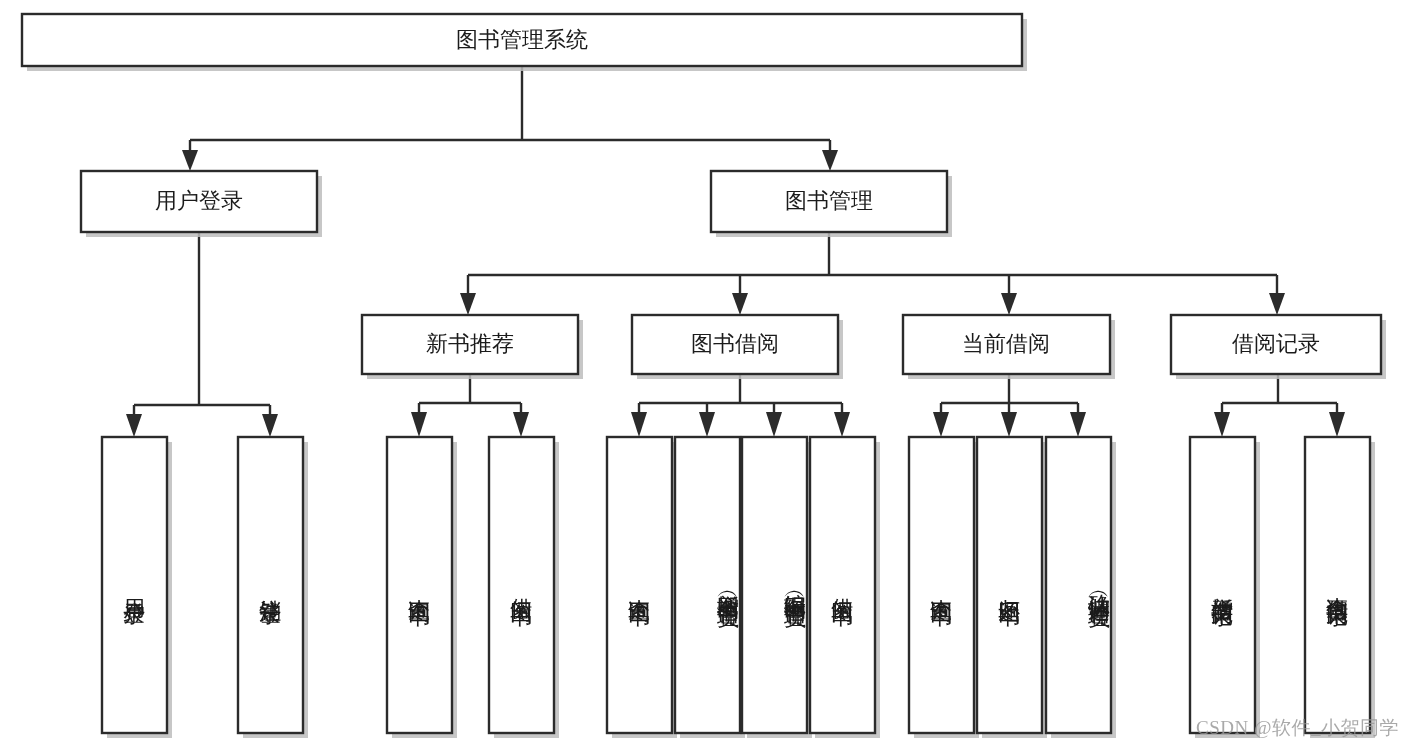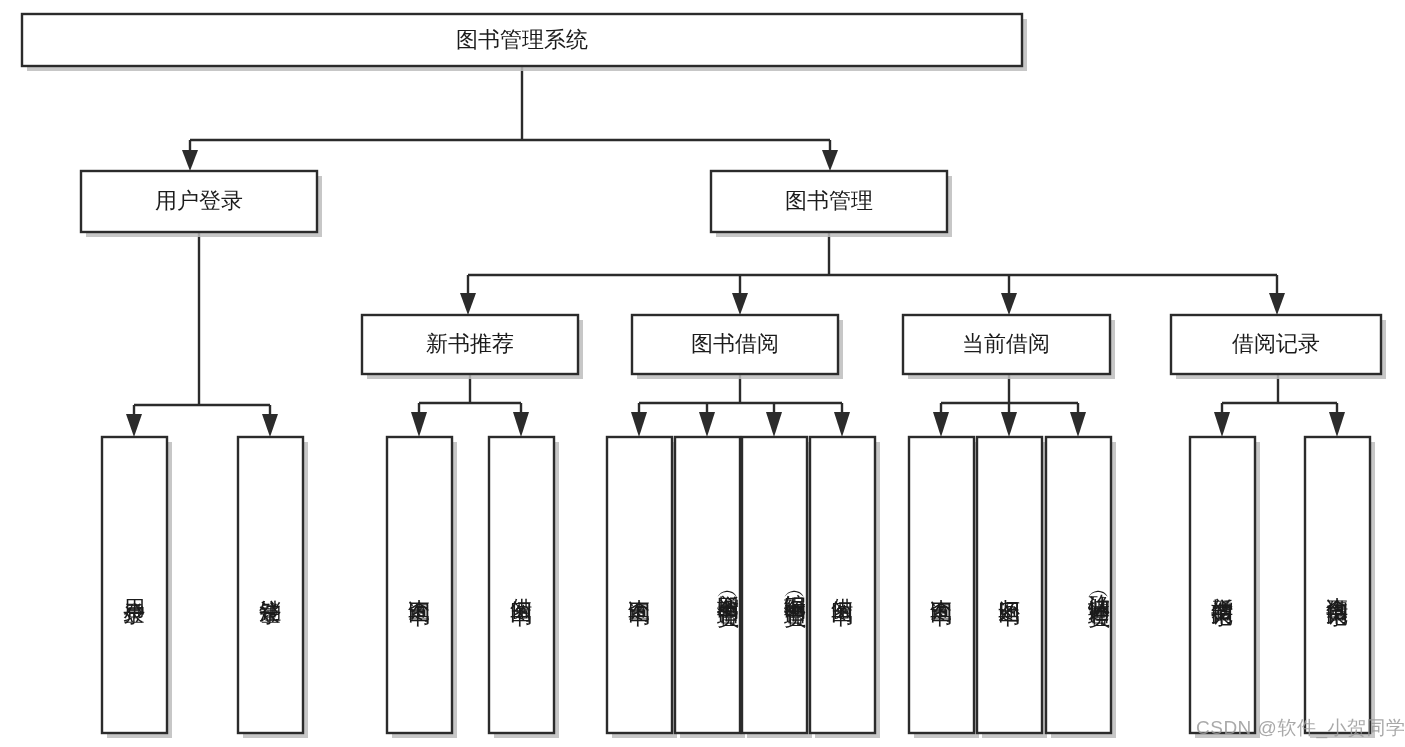--- a/index.html
+++ b/index.html
@@ -64,21 +64,21 @@
     font-family: "DejaVu Sans", "Liberation Sans", sans-serif;
     font-size: 22px;
     line-height: 1.06;
     color: #1b1b1b;
     letter-spacing: 2px;
     white-space: nowrap;
     pointer-events: none;
   }
   .watermark {
     position: absolute;
-    font-family: Liberation Sans, sans-serif;
+    font-family: Liberation Serif, serif;
     font-size: 19px;
     color: #9b9b9b;
     opacity: 0.85;
     white-space: nowrap;
     letter-spacing: 0.5px;
   }
 </style>
 </head>
 <body>
 

